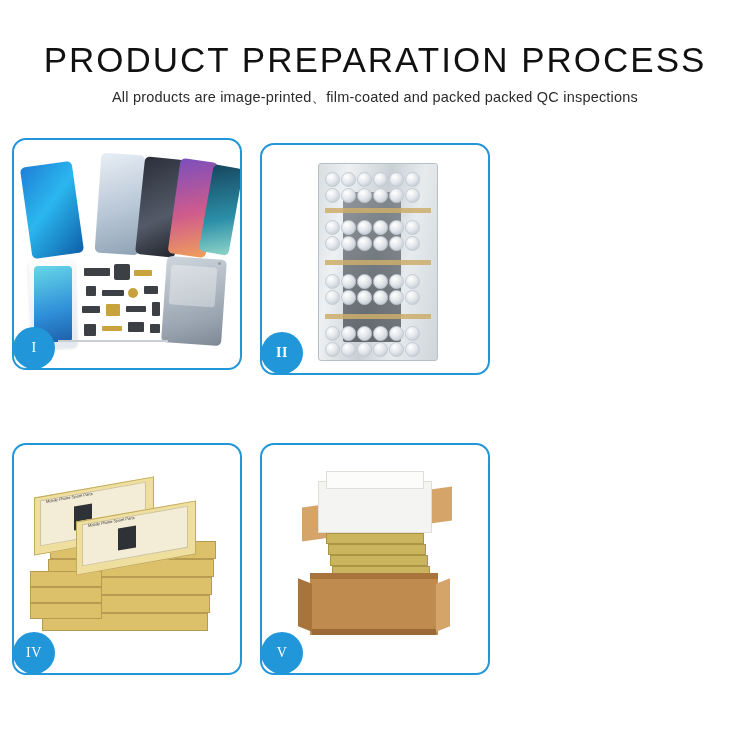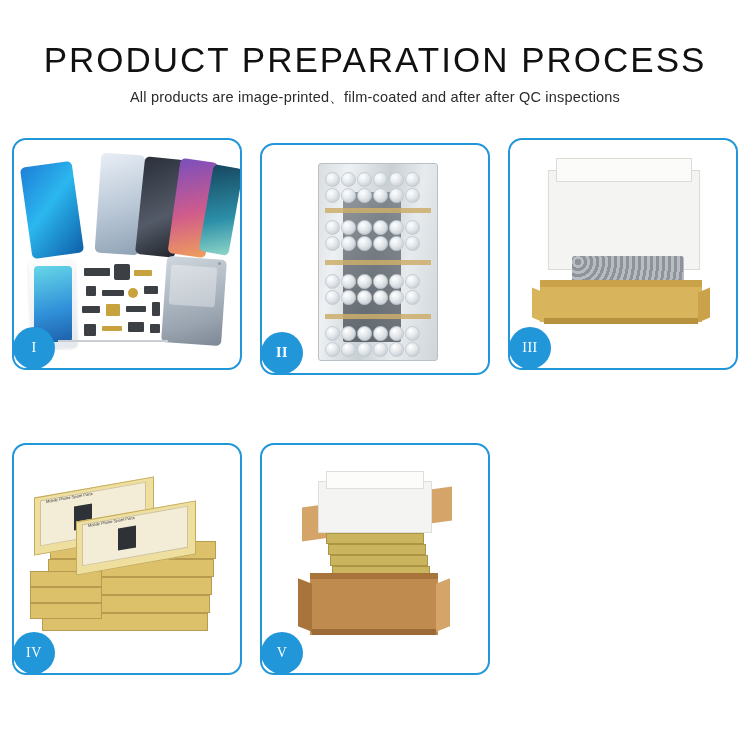--- a/index.html
+++ b/index.html
@@ -114,21 +114,21 @@
   .cb.side{background:#ab7e4a;}
   .cb.top{background:#d9b183;}
   .tape{position:absolute;background:#bf8e58;}
 </style>
 </head>
 <body>
 
 <div class="page">
 
   <div class="title">PRODUCT PREPARATION PROCESS</div>
-  <div class="subtitle">All products are image-printed、film-coated and after after QC inspections</div>
+  <div class="subtitle">All products are image-printed、film-coated and packed packed QC inspections</div>
 
   <div class="grid">
 
     <div class="cell c0">
       <div class="art">
 
         <div class="ph blue" style="left:12px;top:24px;width:52px;height:92px;transform:rotate(-8deg);"></div>
         <div class="ph glass" style="left:84px;top:14px;width:44px;height:100px;transform:rotate(4deg);"></div>
         <div class="ph dark" style="left:126px;top:18px;width:40px;height:98px;transform:rotate(6deg);"></div>
         <div class="ph purple" style="left:160px;top:20px;width:38px;height:96px;transform:rotate(8deg);"></div>
@@ -216,37 +216,20 @@
           <div class="bub" style="left:22px;top:178px;"></div>
           <div class="bub" style="left:38px;top:178px;"></div>
           <div class="bub" style="left:54px;top:178px;"></div>
           <div class="bub" style="left:70px;top:178px;"></div>
           <div class="bub" style="left:86px;top:178px;"></div>
         </div>
       </div>
       <div class="badge">II</div>
     </div>
 
-    <div class="cell c2">
-      <div class="art">
-
-        <div class="foamwhite" style="left:38px;top:30px;width:150px;height:98px;border:1px solid #dcdcd6;"></div>
-        <div class="foamwhite" style="left:46px;top:18px;width:134px;height:22px;border:1px solid #dcdcd6;background:#fbfbf9;"></div>
-
-        <div style="position:absolute;left:62px;top:116px;width:112px;height:38px;border-radius:3px;
-             background:repeating-radial-gradient(circle at 6px 6px,#8e939a 0 3px,#b7bcc2 3px 6px);"></div>
-
-        <div class="boxyellow" style="left:30px;top:140px;width:162px;height:42px;"></div>
-        <div class="boxyellow2" style="left:30px;top:140px;width:162px;height:7px;"></div>
-        <div class="boxyellow" style="left:22px;top:150px;width:12px;height:30px;transform:skewY(22deg);"></div>
-        <div class="boxyellow2" style="left:188px;top:150px;width:12px;height:30px;transform:skewY(-22deg);"></div>
-        <div style="position:absolute;left:34px;top:178px;width:154px;height:6px;background:#b8913f;"></div>
-      </div>
-      <div class="badge">III</div>
-    </div>
 
     <div class="cell c3">
       <div class="art">
 
         <div class="stackbox" style="left:28px;top:168px;width:164px;height:16px;"></div>
         <div class="stackbox" style="left:30px;top:150px;width:164px;height:16px;"></div>
         <div class="stackbox" style="left:32px;top:132px;width:164px;height:16px;"></div>
         <div class="stackbox" style="left:34px;top:114px;width:164px;height:16px;"></div>
         <div class="stackbox" style="left:36px;top:96px;width:164px;height:16px;"></div>
 

